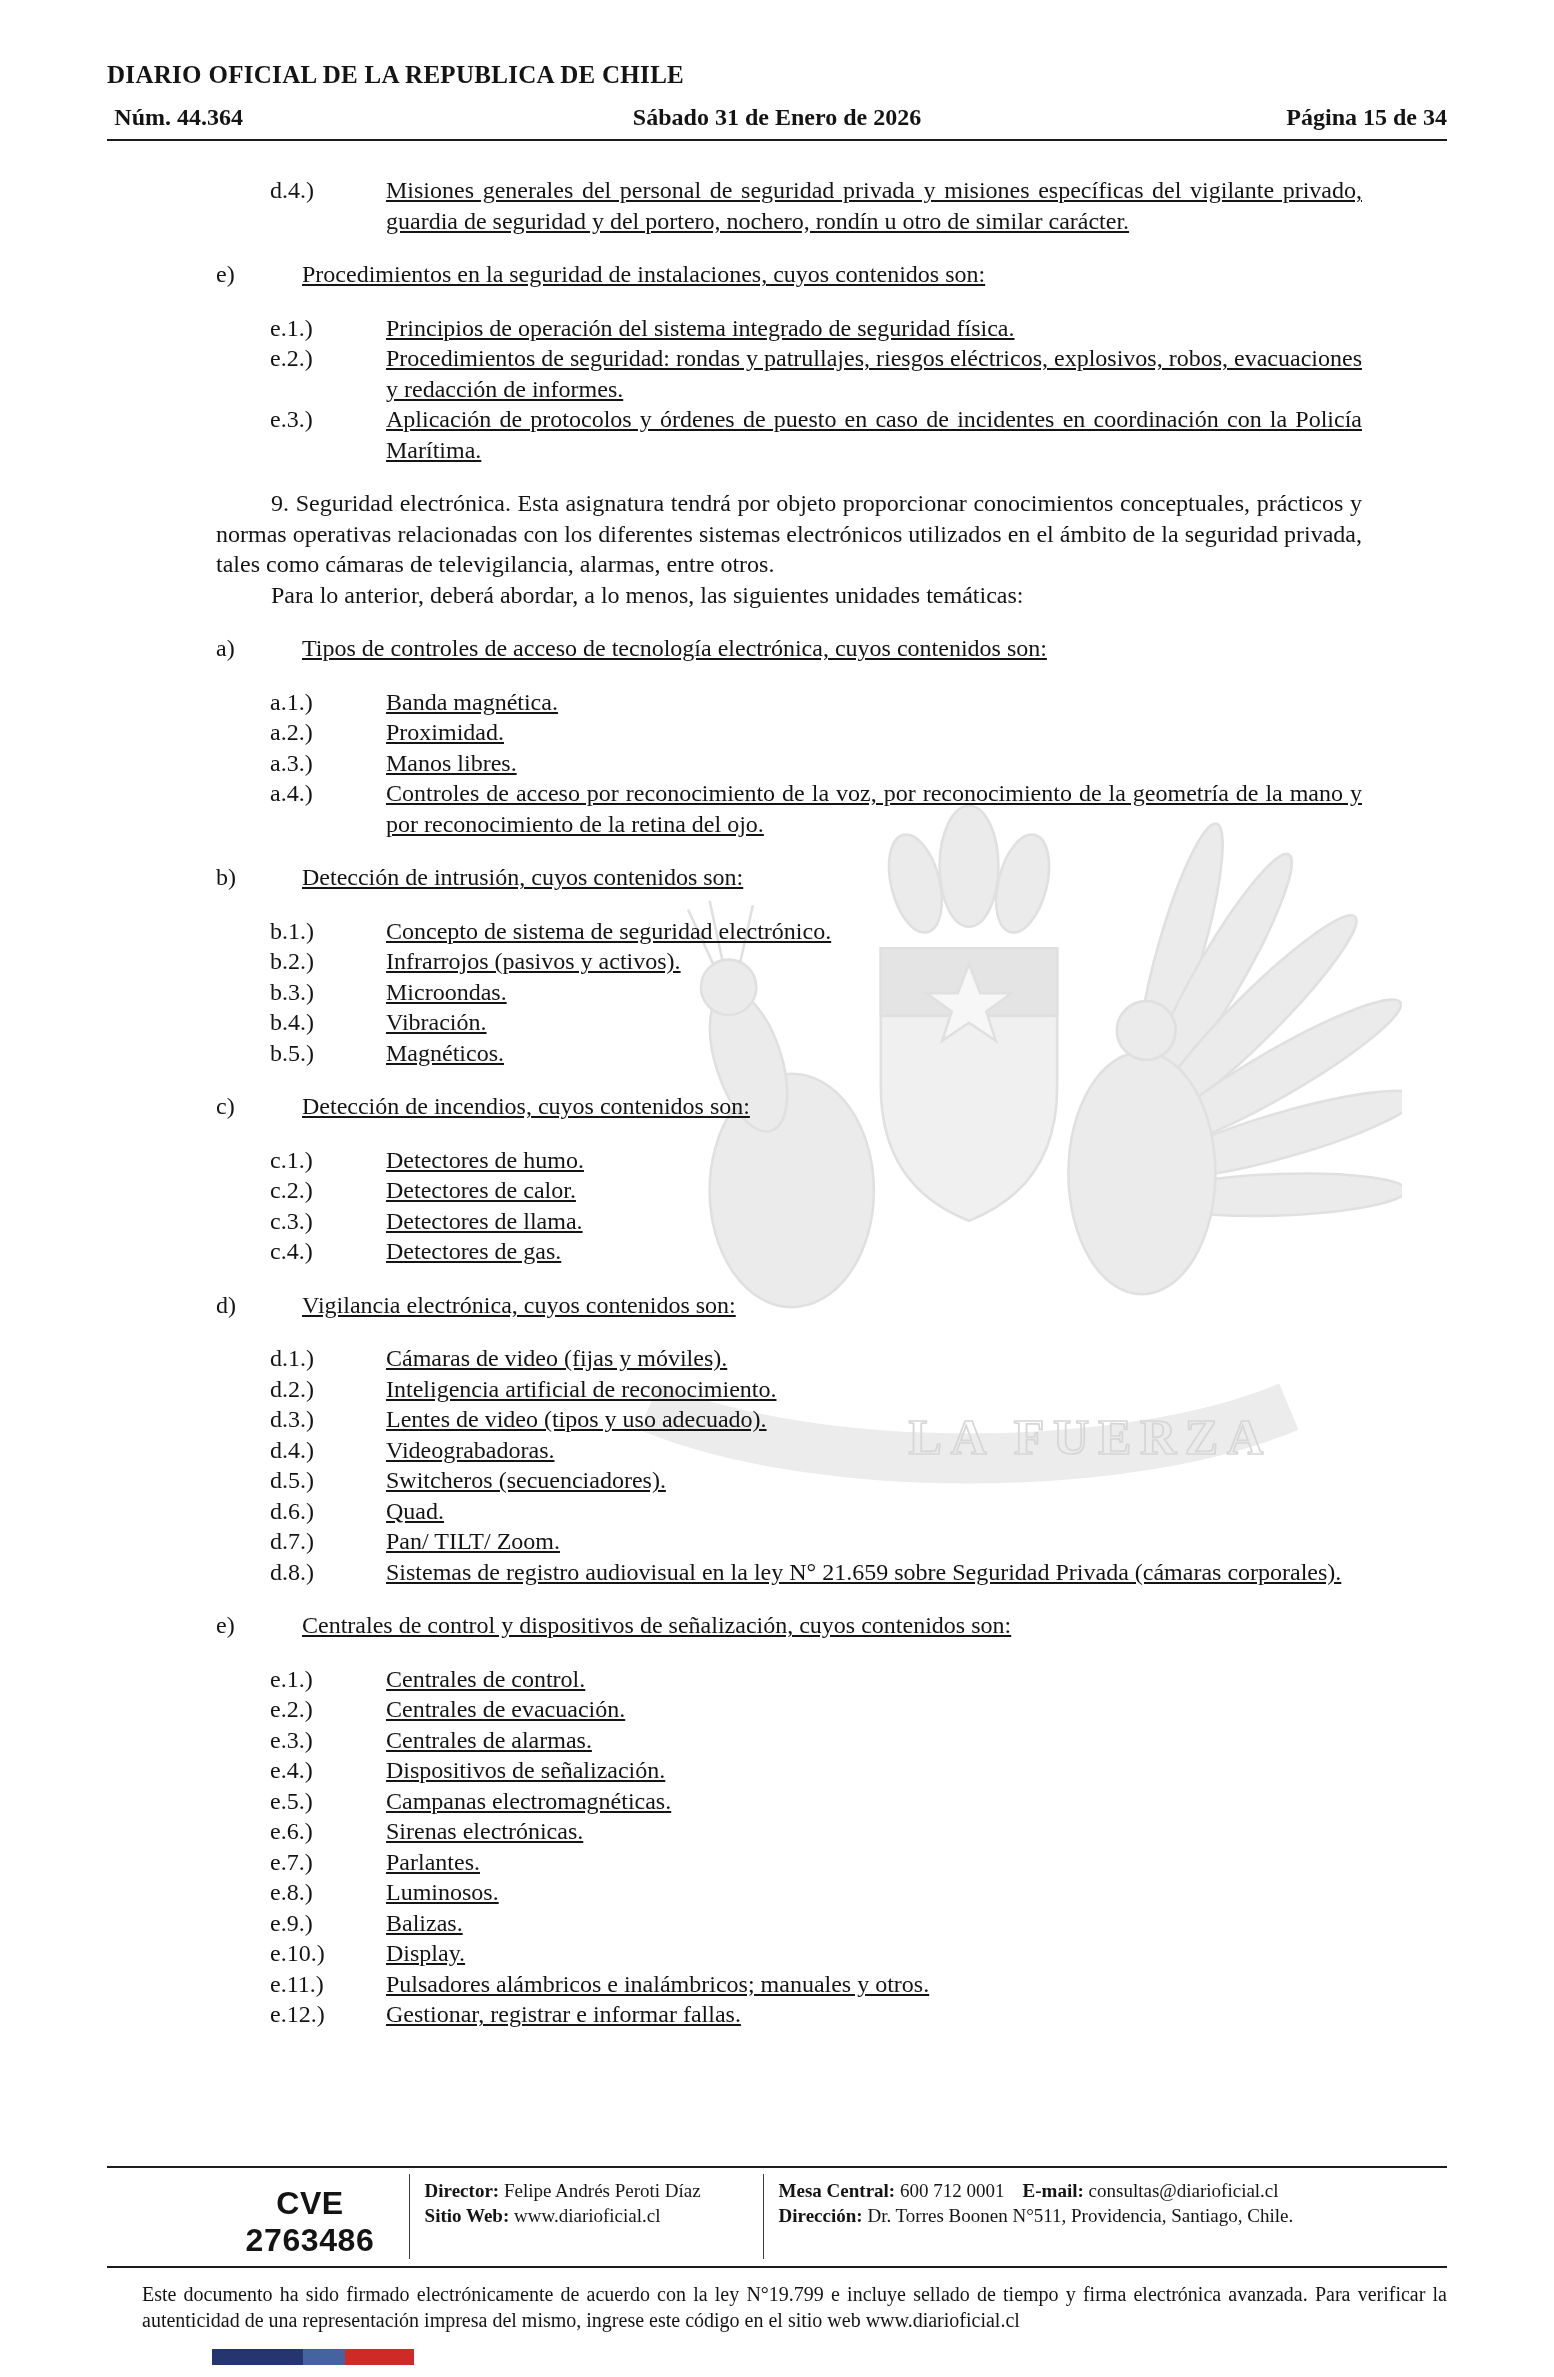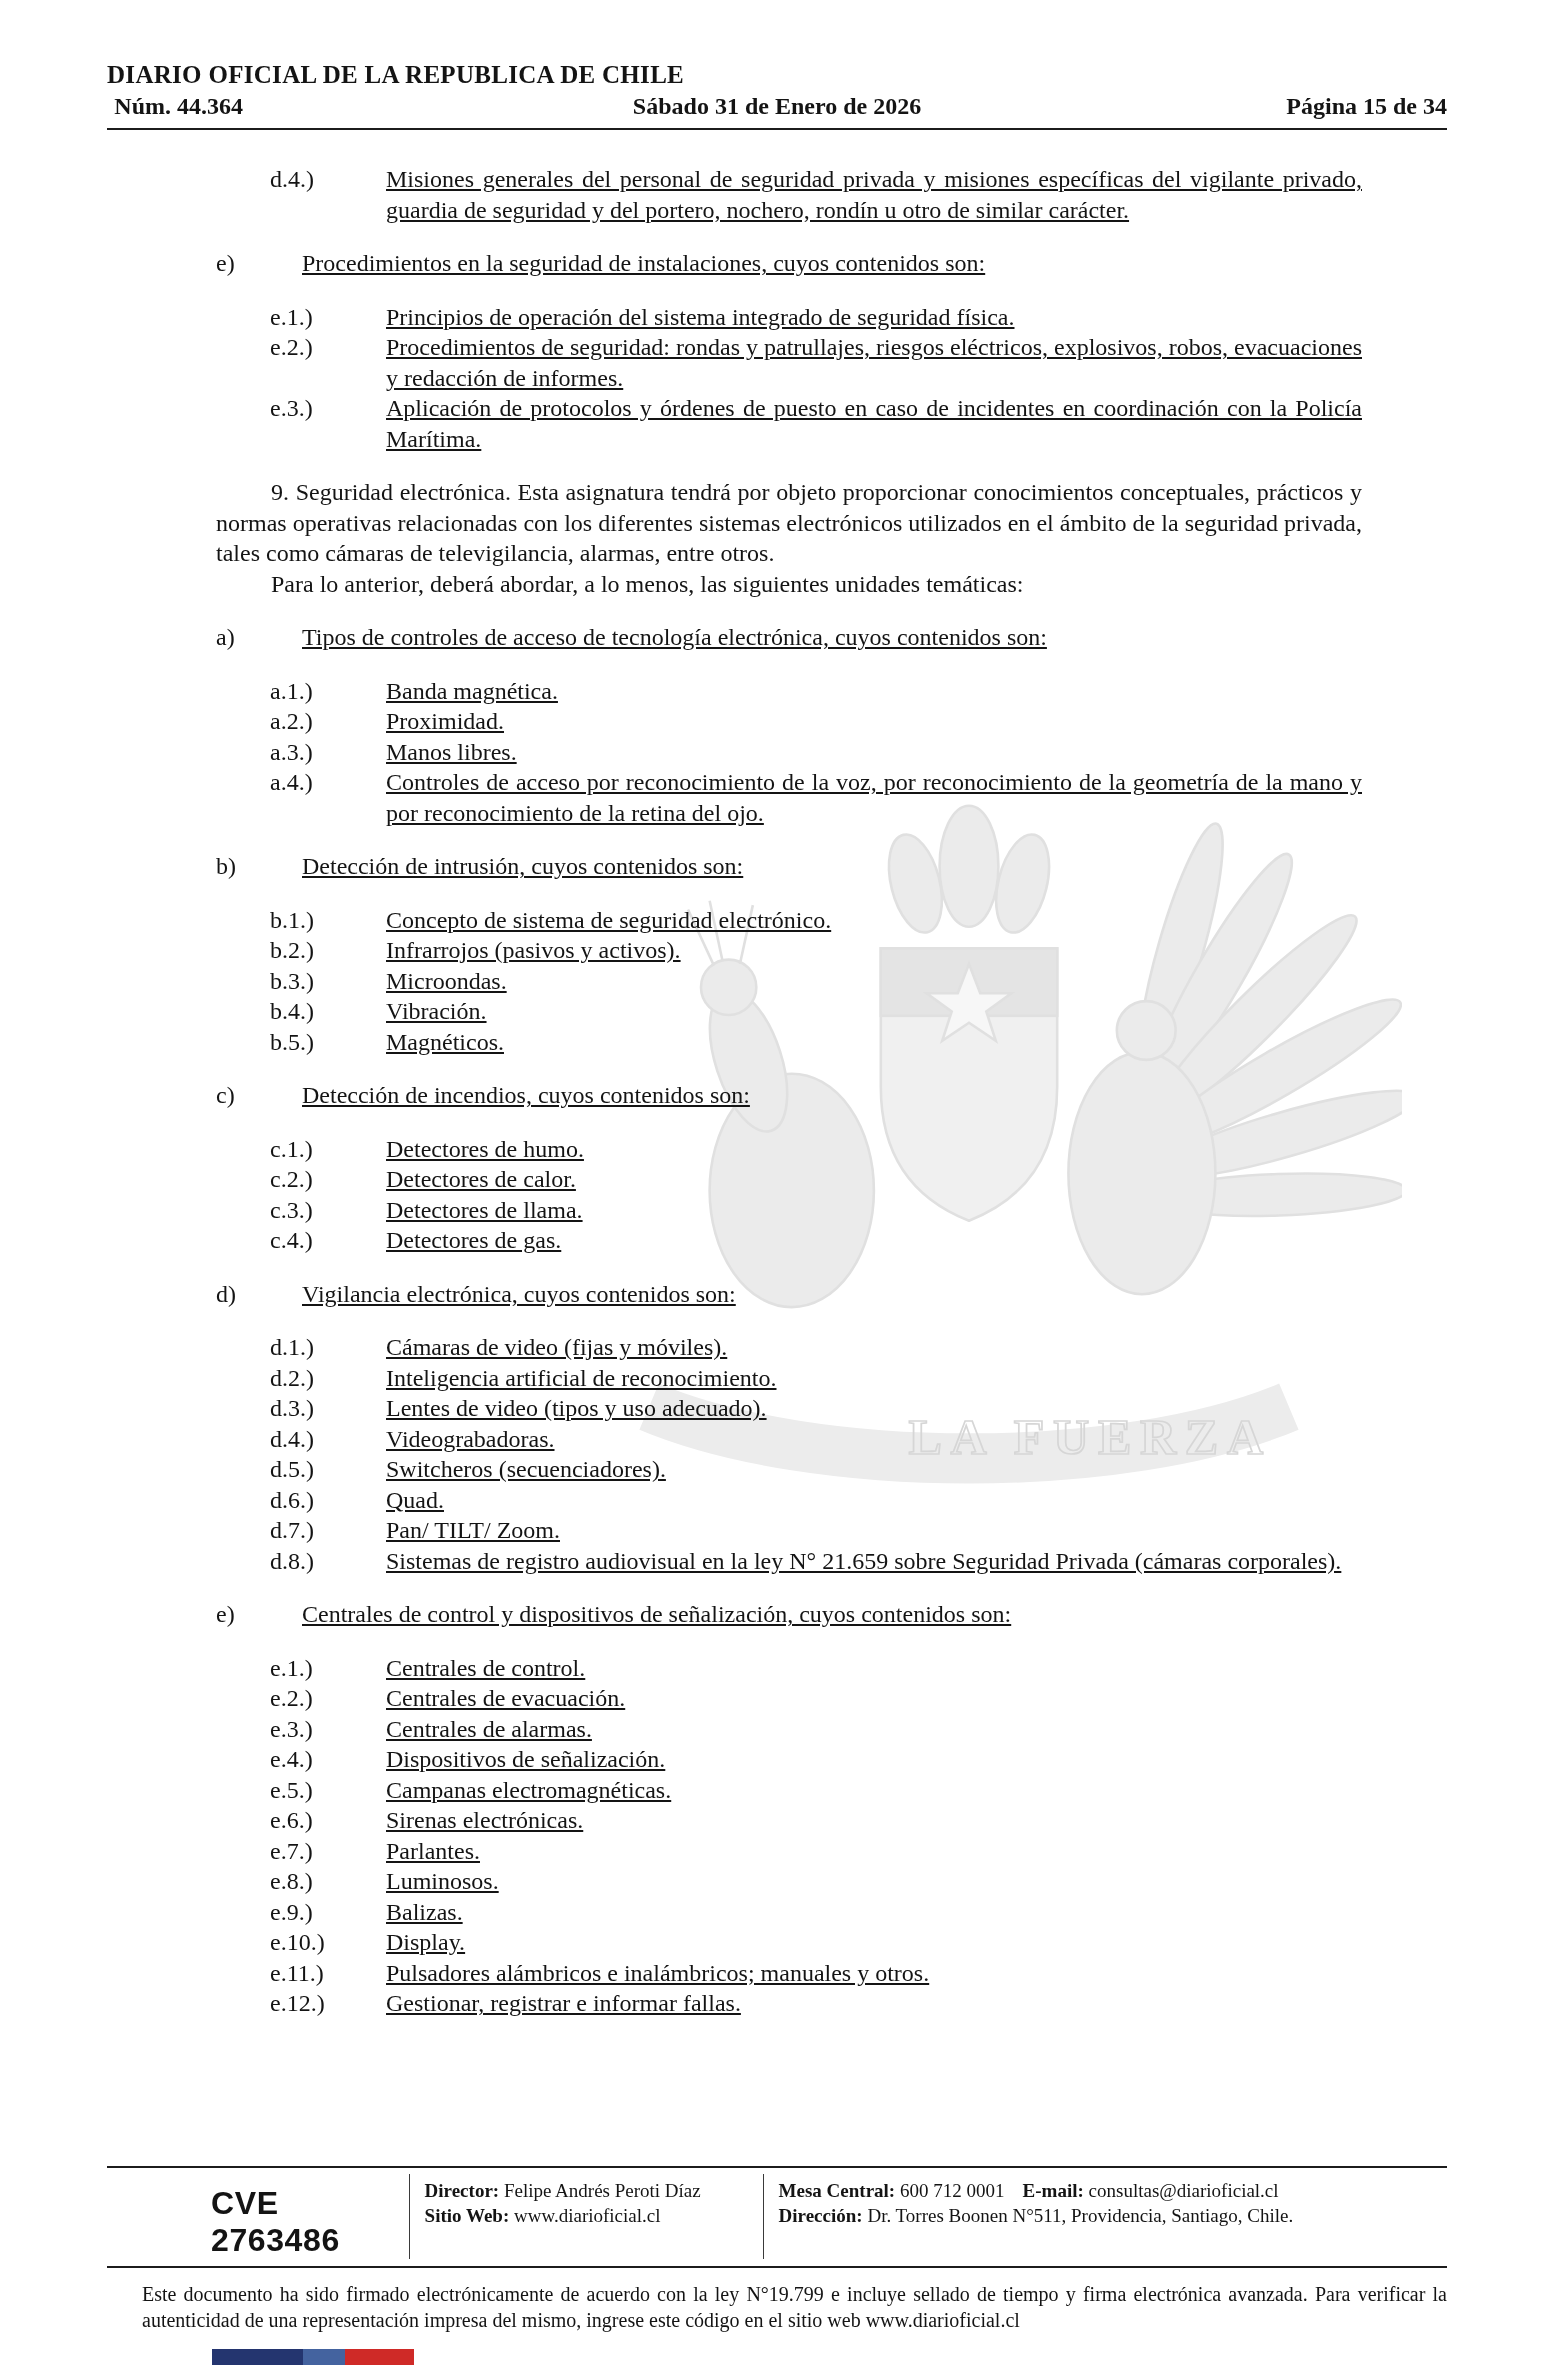--- a/index.html
+++ b/index.html
@@ -15,21 +15,21 @@
   }
   
   .watermark {
     position:absolute; left:536px; top:689px;
     width:866px; height:951px;
     z-index:0; pointer-events:none;
   }
   
   header { position:relative; z-index:1; padding:61px 107px 0 107px; }
   .gz-title { text-align:left; font-weight:bold; font-size:25px; letter-spacing:0.3px; }
-  .meta-row { position:relative; margin-top:4px; font-weight:bold; font-size:24px; height:30.5px; }
+  .meta-row { position:relative; margin-top:15px; font-weight:bold; font-size:24px; height:30.5px; }
   .meta-left { position:absolute; left:7.3px; top:0; }
   .meta-center { position:absolute; left:50%; transform:translateX(-50%); top:0; }
   .meta-right { position:absolute; right:0; top:0; }
   .rule { border-top:2.4px solid #1c1c1c; }
   header .rule { margin-top:4.9px; }
   
   .content {
     position:relative; z-index:1;
     padding:34px 192px 0 216px;
     font-size:24px; line-height:30.5px;
@@ -47,20 +47,21 @@
   }
   .footer-grid {
     display:grid; grid-template-columns:302px 354px 1fr;
     padding:6.1px 0 7.3px 0;
   }
   .cve {
     font-family:"Liberation Sans", sans-serif;
     font-weight:bold; font-size:32px;
     padding:11px 0 0 104px;
     letter-spacing:0.6px;
+    text-align:center;
   }
   .fcol {
     border-left:1.8px solid #3a3a3a;
     padding:3.7px 0 0 14.6px;
     font-size:19px; line-height:25.6px;
   }
   .fcol b { font-weight:bold; }
   .sep { margin-left:13.4px; }
   .disclaimer {
     margin-top:12.2px;

